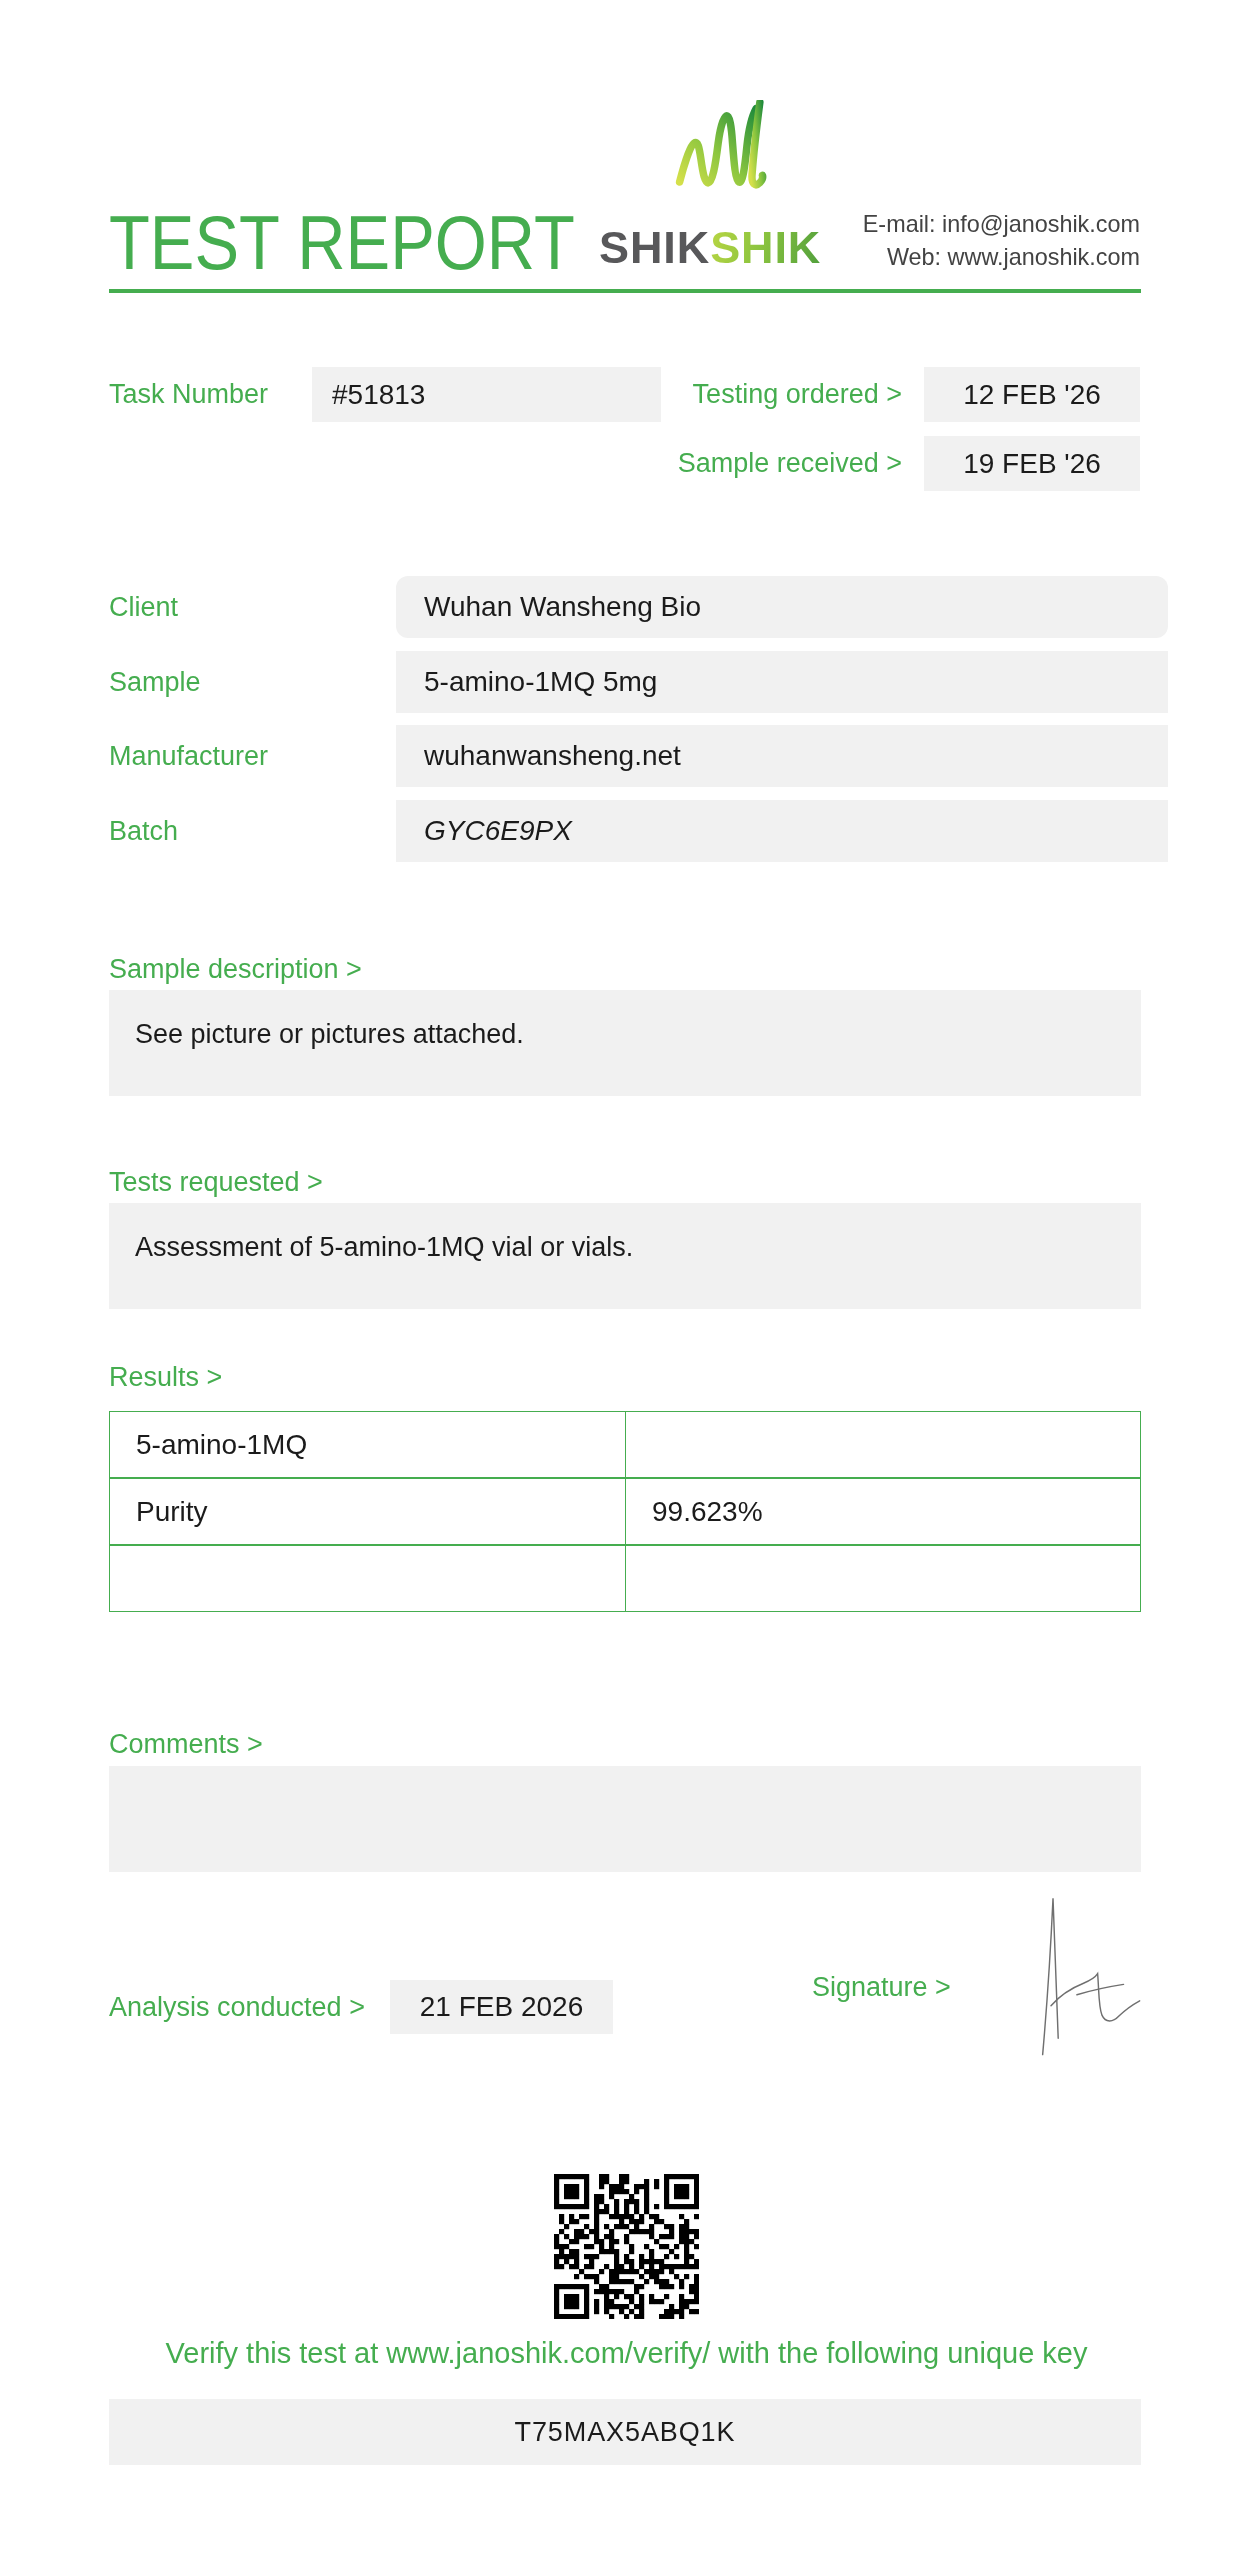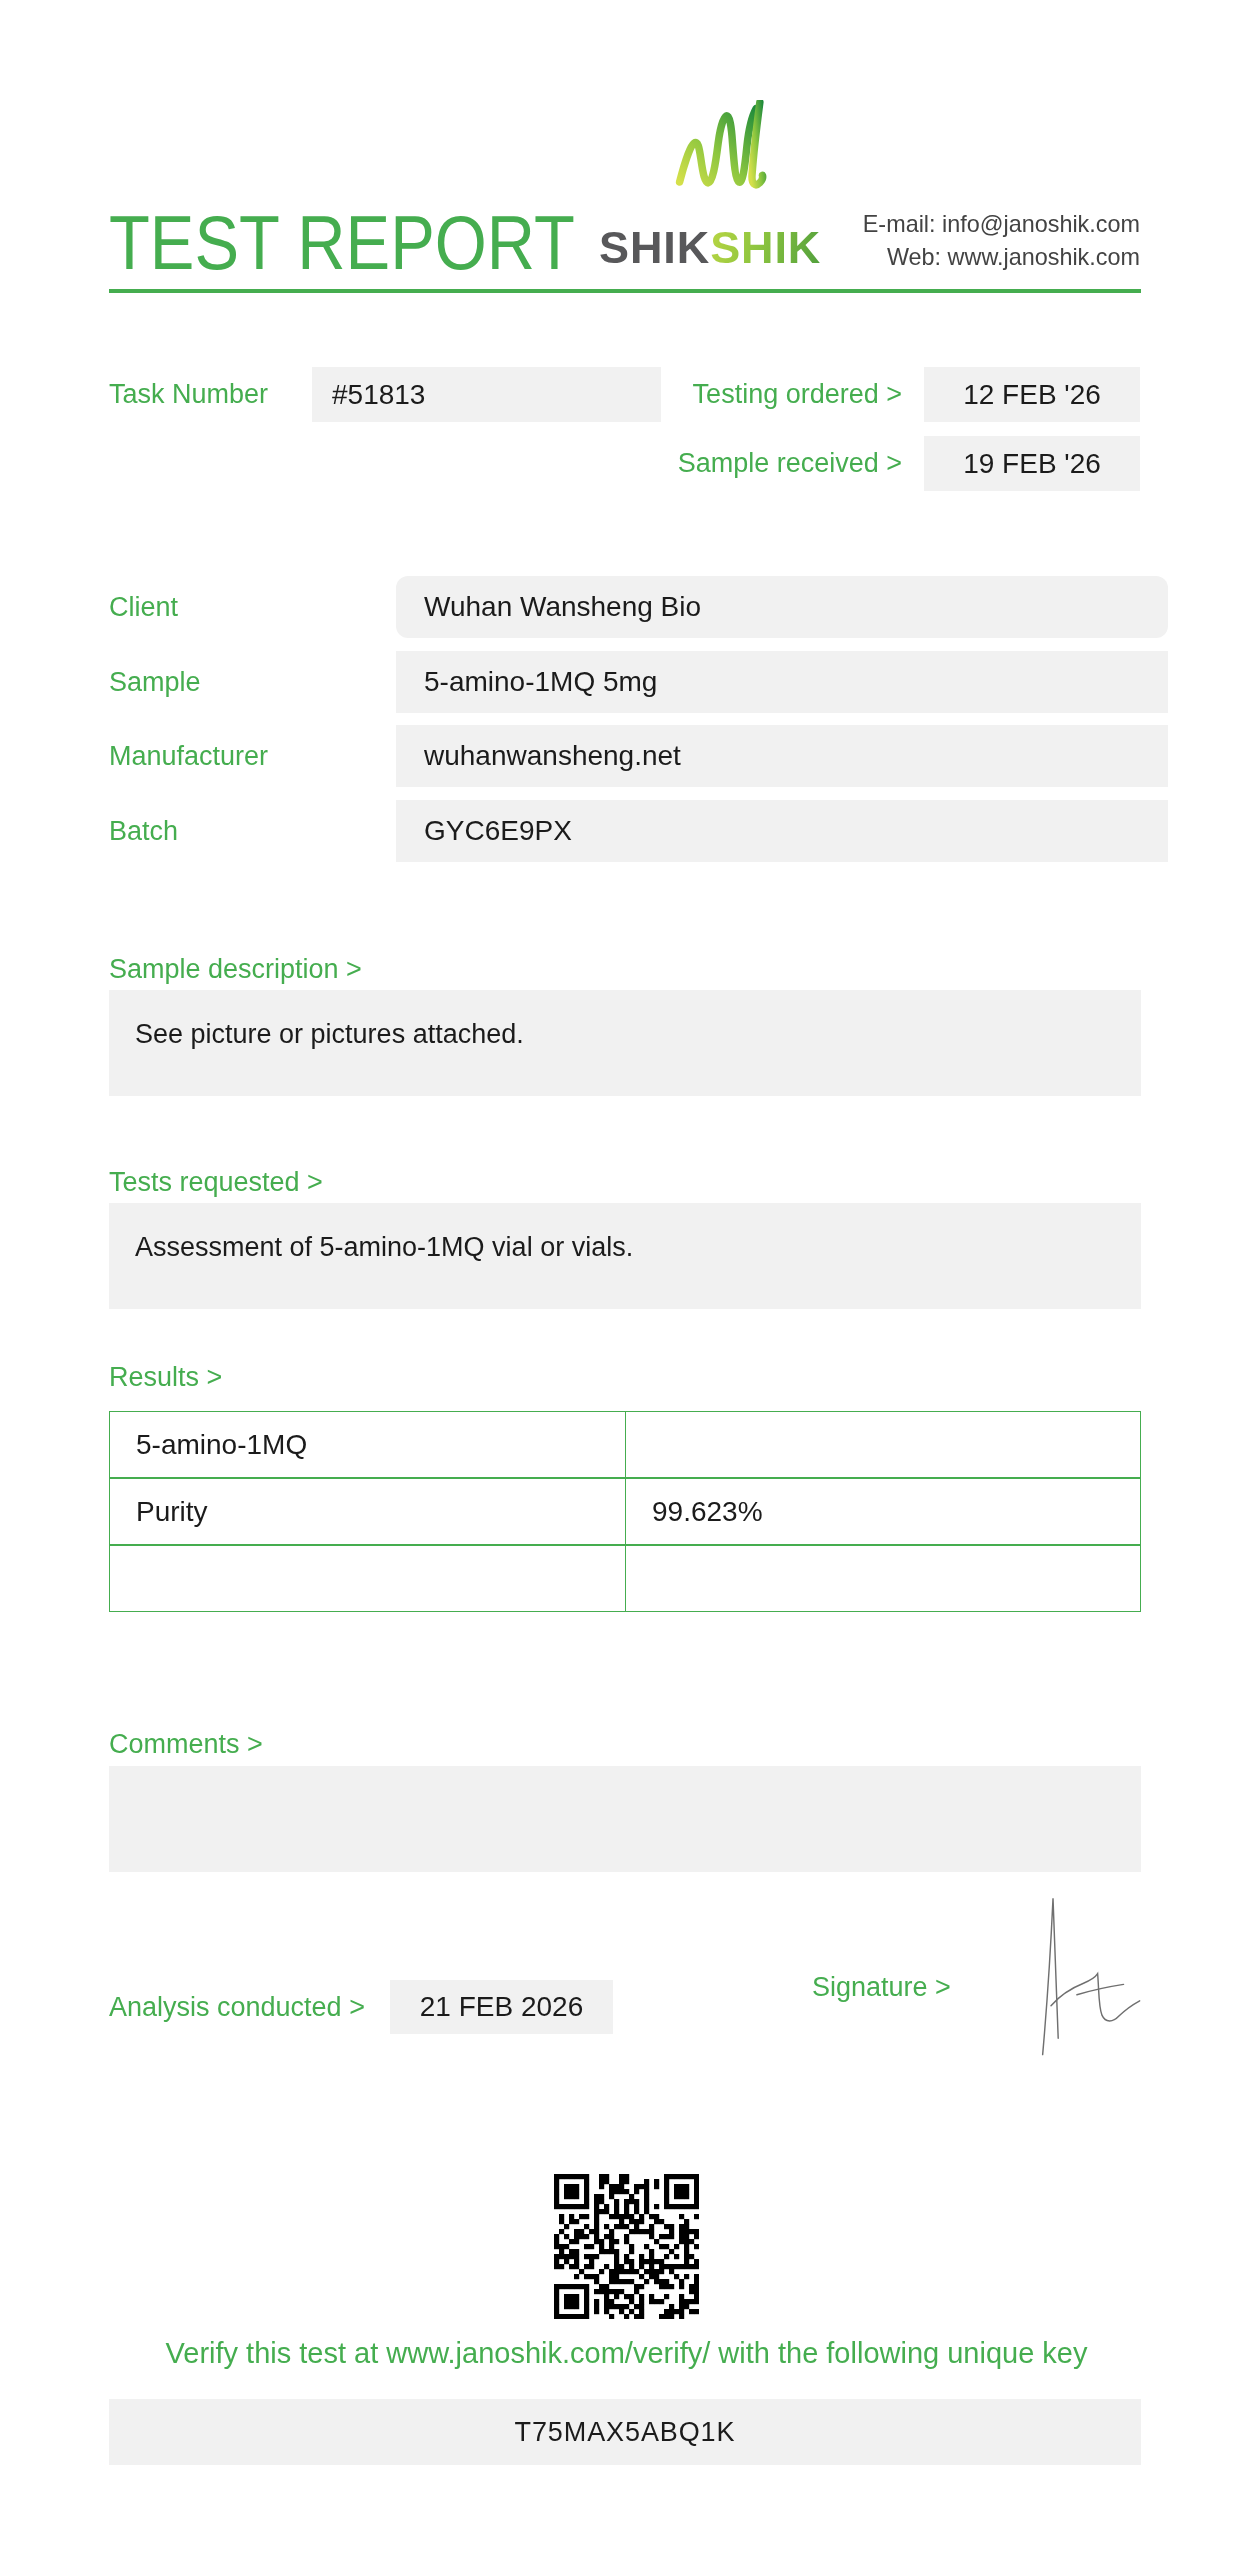--- a/index.html
+++ b/index.html
@@ -120,21 +120,21 @@
   <div class="abs glabel lh72" style="left:109px;top:576px;">Client</div>
   <div class="abs field lh72" style="left:396px;top:576px;width:744px;padding-left:28px;border-radius:12px;">Wuhan Wansheng Bio</div>
 
   <div class="abs glabel lh72" style="left:109px;top:651px;">Sample</div>
   <div class="abs field lh72" style="left:396px;top:651px;width:744px;padding-left:28px;">5-amino-1MQ 5mg</div>
 
   <div class="abs glabel lh72" style="left:109px;top:725px;">Manufacturer</div>
   <div class="abs field lh72" style="left:396px;top:725px;width:744px;padding-left:28px;">wuhanwansheng.net</div>
 
   <div class="abs glabel lh72" style="left:109px;top:800px;">Batch</div>
-  <div class="abs field lh72" style="left:396px;top:800px;width:744px;padding-left:28px;">GYC6E9PX</div>
+  <div class="abs field lh72" style="left:396px;top:800px;width:744px;padding-left:28px;font-style:italic;">GYC6E9PX</div>
 
   <div class="abs glabel" style="left:109px;top:954px;">Sample description &gt;</div>
   <div class="abs big-box" style="top:990px;">See picture or pictures attached.</div>
 
   <div class="abs glabel" style="left:109px;top:1167px;">Tests requested &gt;</div>
   <div class="abs big-box" style="top:1203px;">Assessment of 5-amino-1MQ vial or vials.</div>
 
   <div class="abs glabel" style="left:109px;top:1362px;">Results &gt;</div>
   <div class="abs rtable">
     <div class="trow">

